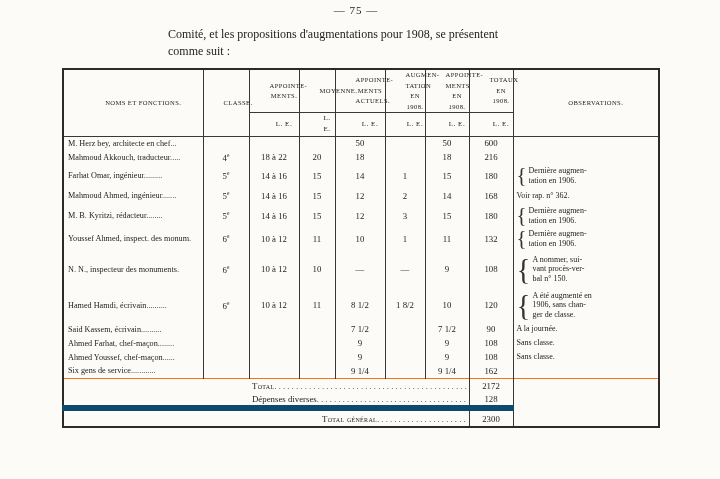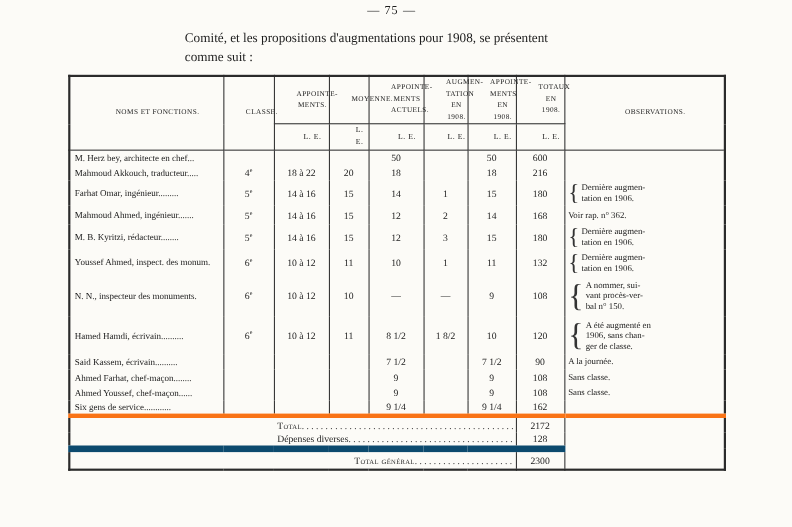--- a/index.html
+++ b/index.html
@@ -53,21 +53,21 @@
   .brace { font-weight: 300; line-height: 1; margin-right: 2px; color: #333; }
   .obs-text { white-space: pre-line; }
   tbody tr td { height: 14px; }
   tbody tr:nth-child(3) td { height: 22px; }
   tbody tr:nth-child(4) td { height: 17px; }
   tbody tr:nth-child(5) td { height: 21px; }
   tbody tr:nth-child(6) td { height: 22px; }
   tbody tr:nth-child(7) td { height: 38px; }
   tbody tr:nth-child(8) td { height: 34px; }
   tfoot td { vertical-align: middle; font-size: 8.8px; }
-  tfoot tr.t1 td, tfoot tr.t1 td.obs-empty { border-top: 4px solid #f97316; height: 15px; }
+  tfoot tr.t1 td, tfoot tr.t1 td.obs-empty { border-top: 1px solid #f97316; height: 15px; }
   tfoot tr.t2 td { height: 15px; }
   tfoot tr.t3 td { border-top: 6px solid #0c4a6e; height: 19px; }
   td.tlabel { padding-left: 188px; }
   td.tlabel.deep { padding-left: 258px; }
   .leader { display: flex; align-items: baseline; padding-right: 2px; }
   .leader .txt { white-space: nowrap; }
   .sc { font-variant: small-caps; letter-spacing: 0.3px; }
   .dots { flex: 1; overflow: hidden; white-space: nowrap; }
   .dots::after {
     content: "..........................................................................................";

